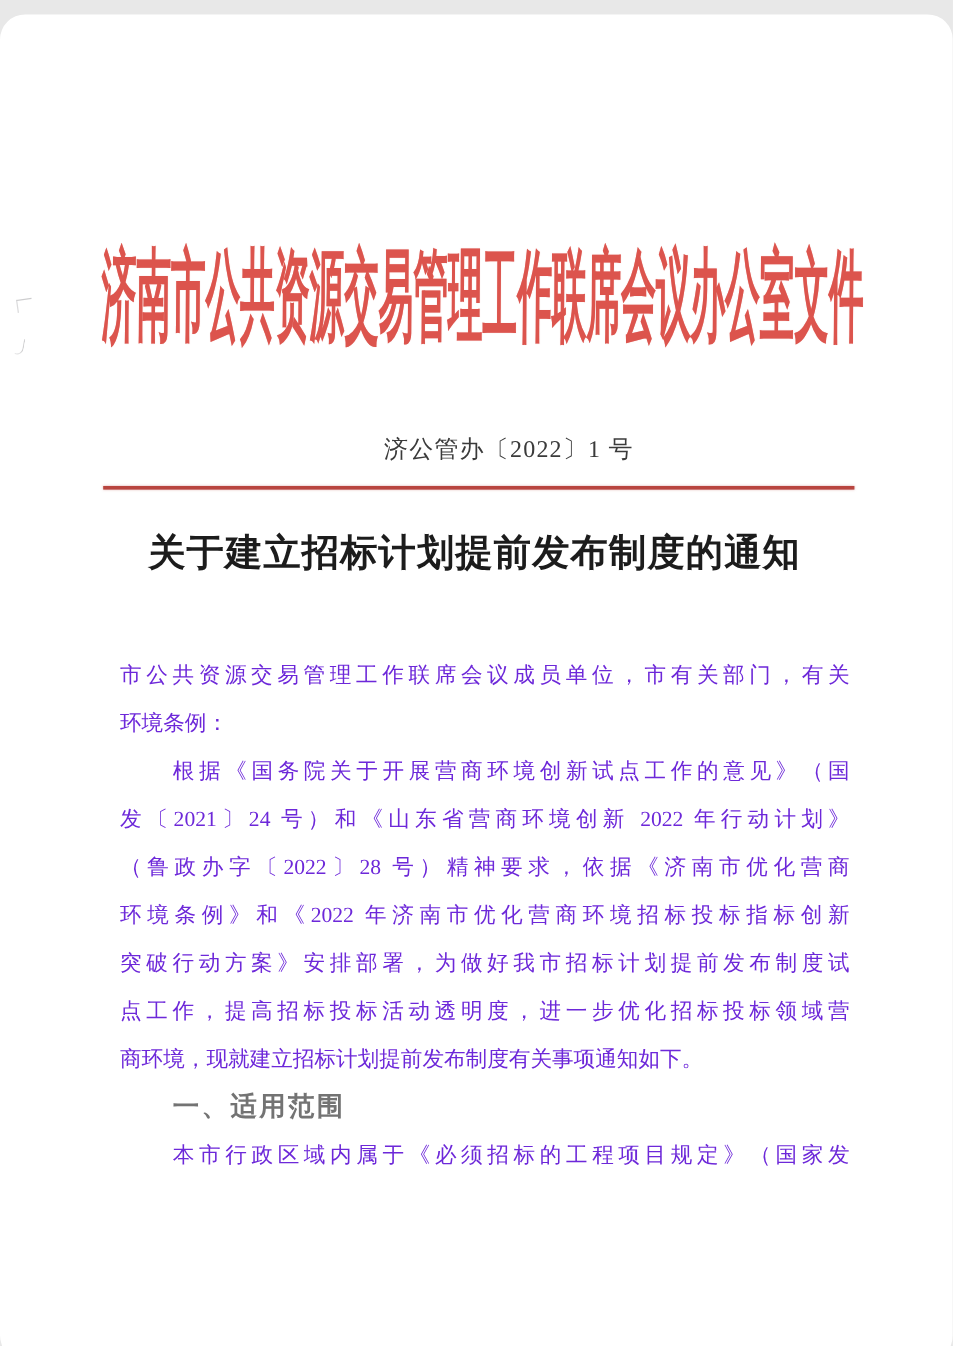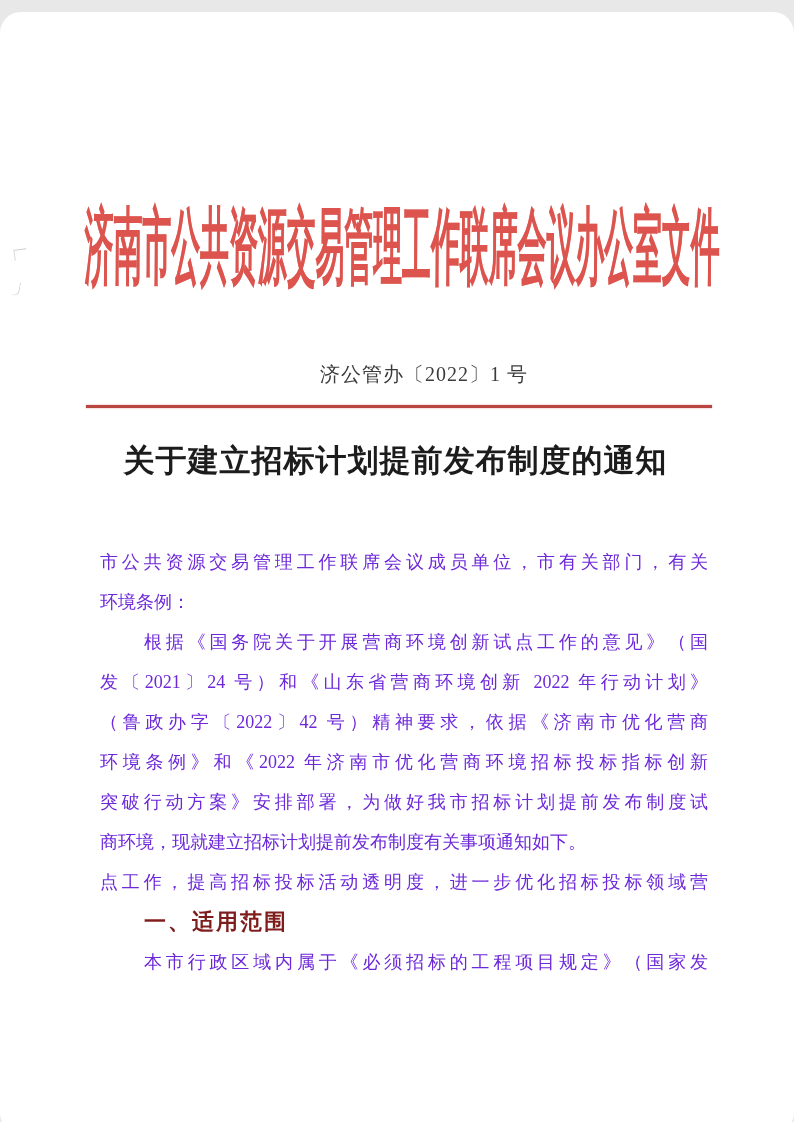--- a/index.html
+++ b/index.html
@@ -75,21 +75,21 @@
     white-space: normal;
     text-align: justify;
     text-align-last: justify;
   }
   .line.indent { padding-left: 44px; }
   .line.heading {
     font-family: "Liberation Sans", "DejaVu Sans", sans-serif;
     font-weight: bold;
     font-size: 22px;
     letter-spacing: 2px;
-    color: #7f1d1d;
+    color: #737373;
   }
   
   .pencil-mark-1 {
     position: absolute;
     top: 237px;
     left: 14px;
     width: 12px;
     height: 10px;
     border-top: 1.5px solid rgba(90, 90, 95, 0.30);
     border-left: 1.5px solid rgba(90, 90, 95, 0.22);
@@ -121,22 +121,22 @@
 
   <div class="red-rule"></div>
 
   <div class="doc-title">关于建立招标计划提前发布制度的通知</div>
 
   <div class="body-text">
     <div class="line fill">市公共资源交易管理工作联席会议成员单位，市有关部门，有关</div>
     <div class="line">环境条例：</div>
     <div class="line fill indent">根据《国务院关于开展营商环境创新试点工作的意见》（国</div>
     <div class="line fill">发〔2021〕24 号）和《山东省营商环境创新 2022 年行动计划》</div>
-    <div class="line fill">（鲁政办字〔2022〕42 号）精神要求，依据《济南市优化营商</div>
+    <div class="line fill">（鲁政办字〔2022〕28 号）精神要求，依据《济南市优化营商</div>
     <div class="line fill">环境条例》和《2022 年济南市优化营商环境招标投标指标创新</div>
     <div class="line fill">突破行动方案》安排部署，为做好我市招标计划提前发布制度试</div>
+    <div class="line fill">点工作，提高招标投标活动透明度，进一步优化招标投标领域营</div>
     <div class="line">商环境，现就建立招标计划提前发布制度有关事项通知如下。</div>
-    <div class="line fill">点工作，提高招标投标活动透明度，进一步优化招标投标领域营</div>
     <div class="line heading indent">一、适用范围</div>
     <div class="line fill indent">本市行政区域内属于《必须招标的工程项目规定》（国家发</div>
   </div>
 
 </div>
 
 </body></html>

